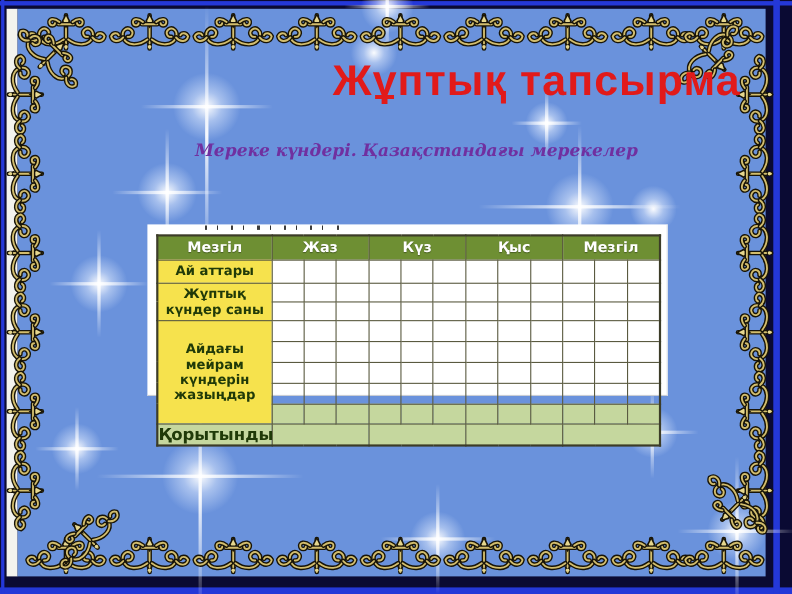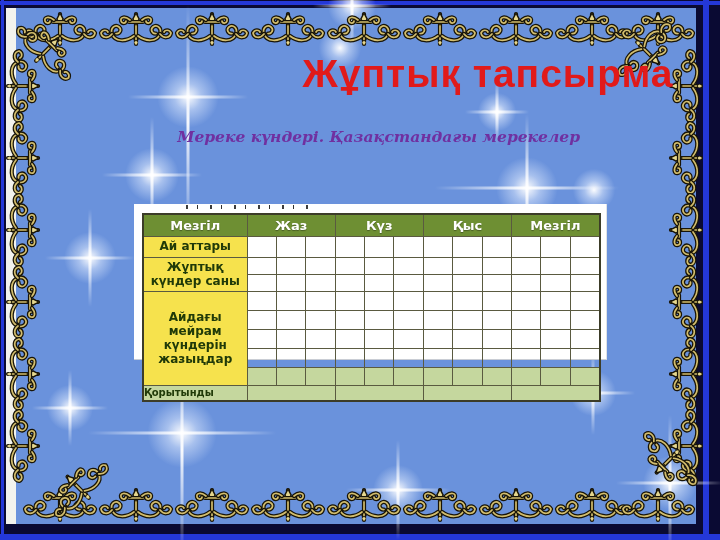--- a/index.html
+++ b/index.html
@@ -46,21 +46,21 @@
     background:repeating-linear-gradient(90deg,#3c3c3c 0 2px,transparent 2px 11px,#303030 11px 12px,transparent 12px 24px);}
   table.seasons{border-collapse:collapse;table-layout:fixed;width:457px;position:absolute;left:8px;top:9px;
     border:2px solid #3c3c28;font-family:"DejaVu Sans","Liberation Sans",sans-serif;}
   table.seasons col.c-label{width:104px;}
   table.seasons col.c-sub{width:29.4px;}
   table.seasons th,table.seasons td{border:1px solid var(--grid-line);padding:0;}
   th.hdr{background:var(--table-header-green);color:#fff;font-size:13px;font-weight:bold;
     text-shadow:0 1px 1px rgba(0,0,0,.35);}
   th.lbl{background:var(--table-label-yellow);color:var(--label-text);font-size:12px;font-weight:bold;
     line-height:1.18;text-align:center;}
-  th.lbl-sum{background:var(--table-summary-green);color:var(--label-text);font-size:10px;font-weight:bold;
+  th.lbl-sum{background:var(--table-summary-green);color:var(--label-text);font-size:15px;font-weight:bold;
     text-align:left;padding-left:4px;}
   td.green{background:var(--table-summary-green);}
   tr.r-head{height:22px;} tr.r-tall1{height:21px;padding-left:42px;} tr.r-mid{height:17px;}
   tr.r-m{height:19px;} tr.r-green{height:18px;} tr.r-q{height:16px;}
 </style>
 </head>
 <body>
 
 <div class="stage">
 

